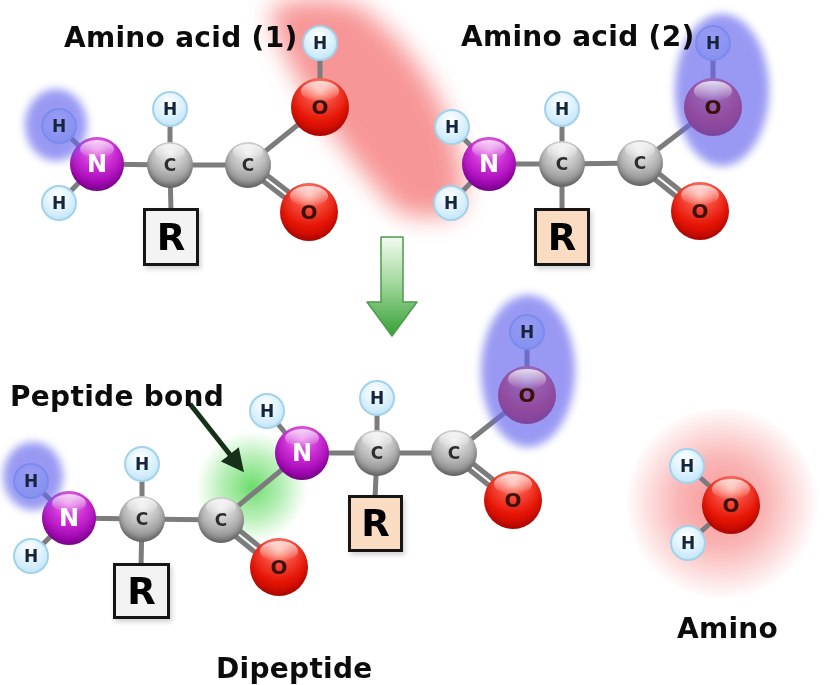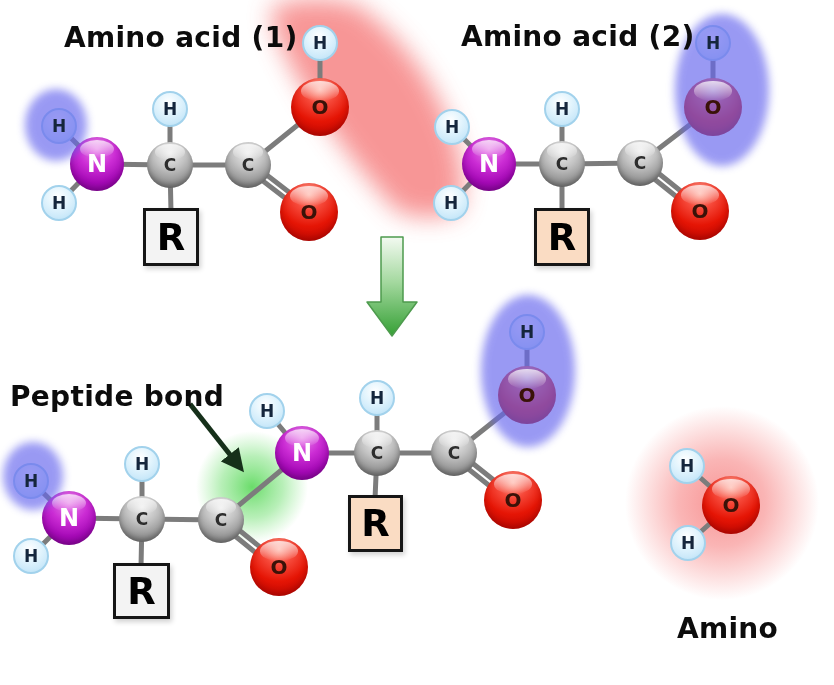--- a/index.html
+++ b/index.html
@@ -242,16 +242,17 @@
       <ellipse cx="33" cy="476" rx="30" ry="34" fill="#6666ee" opacity="0.66" filter="url(#blur-sm)"></ellipse>
       <ellipse cx="528" cy="371" rx="47" ry="76" fill="#6666ee" opacity="0.66" filter="url(#blur-sm)"></ellipse>
       <polygon points="381,237 403,237 403,302 417,302 392,336 367,302 381,302" fill="url(#arrow-grad)" stroke="#4e9b4e" stroke-width="1.5" stroke-linejoin="round"></polygon>
       <line x1="190" y1="404" x2="239" y2="466" stroke="#16301a" stroke-width="5" marker-end="url(#arrowhead)"></line>
     </svg>
 
   <div id="labels-layer">
     <div class="lbl" id="lbl-aa1">Amino acid (1)</div>
     <div class="lbl" id="lbl-aa2">Amino acid (2)</div>
     <div class="lbl" id="lbl-peptide-bond">Peptide bond</div>
+    <div class="lbl" id="lbl-dipeptide">Dipeptide</div>
     <div class="lbl" id="lbl-water">Amino</div>
   </div>
 
 </div>
 
 </body></html>

